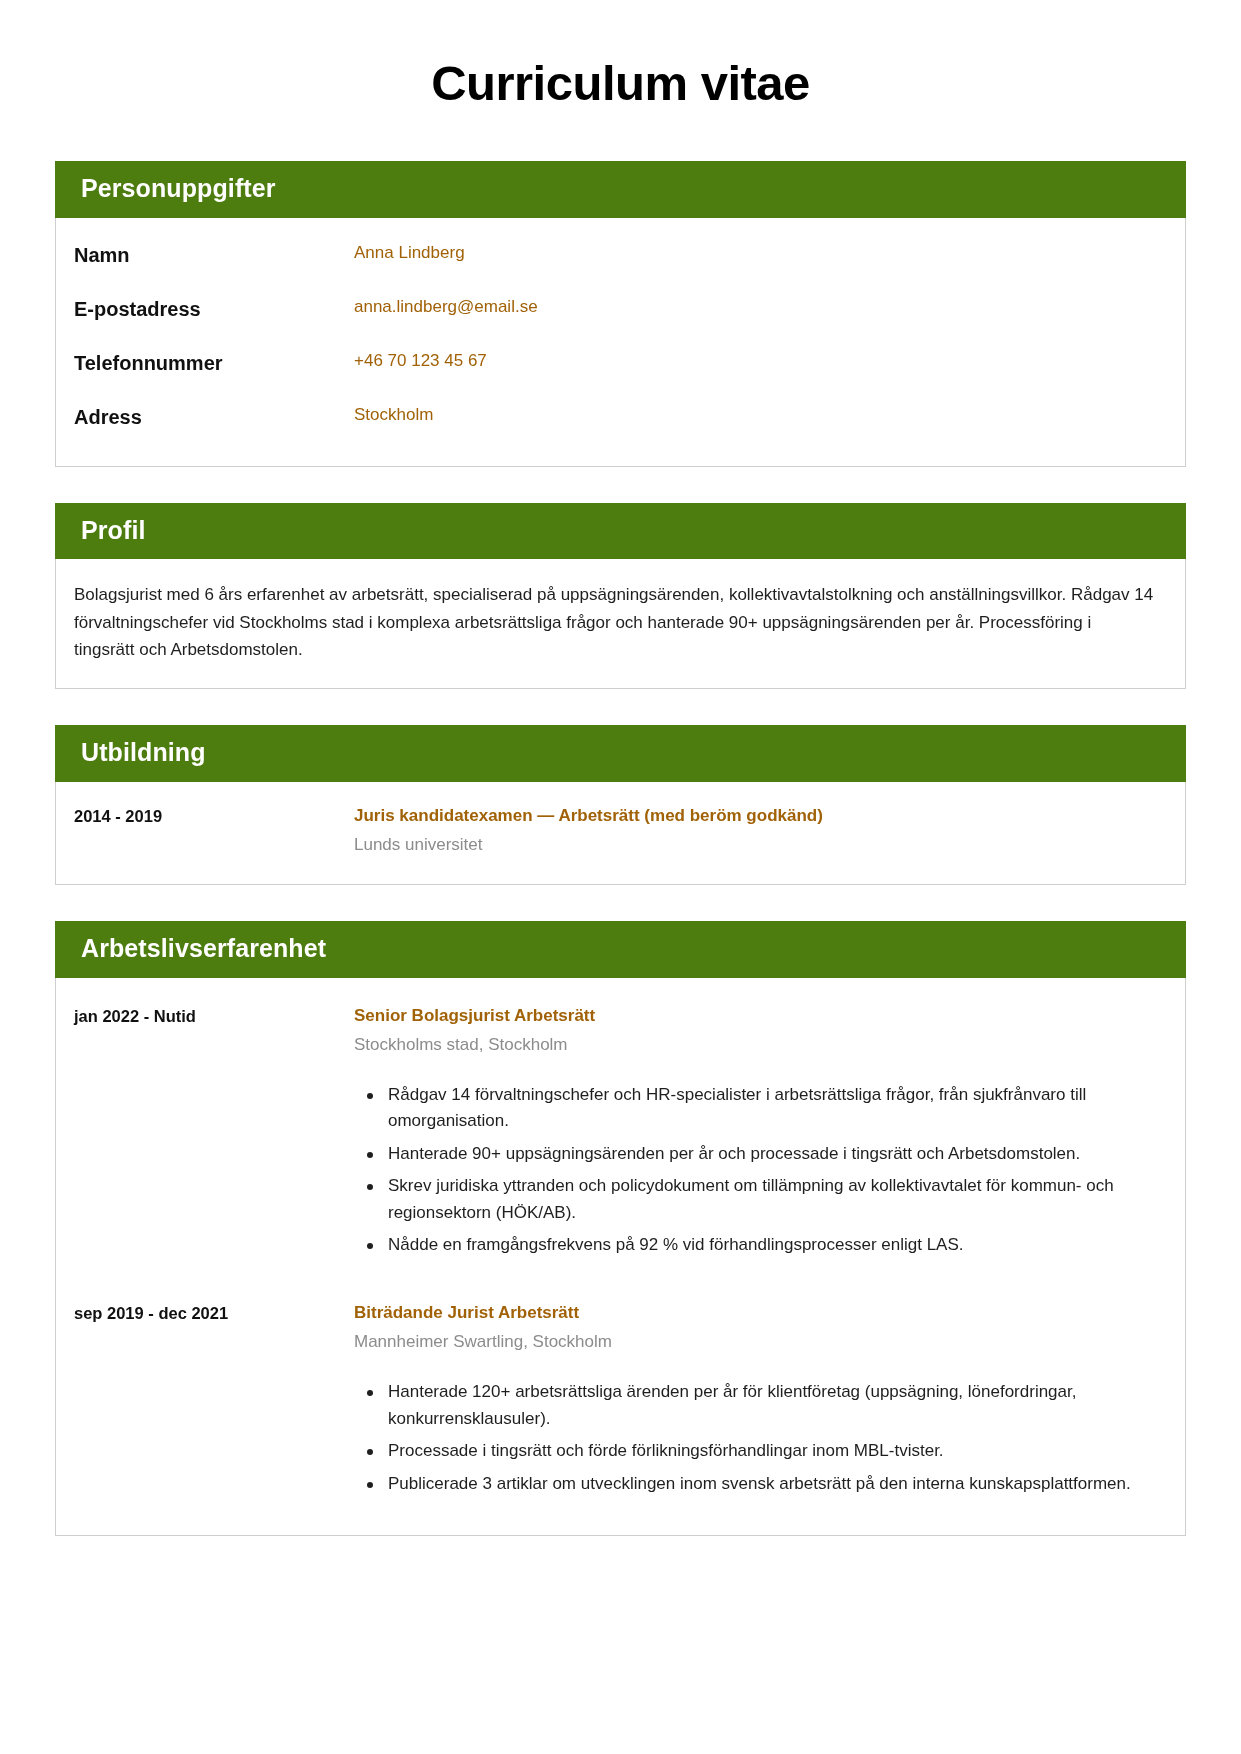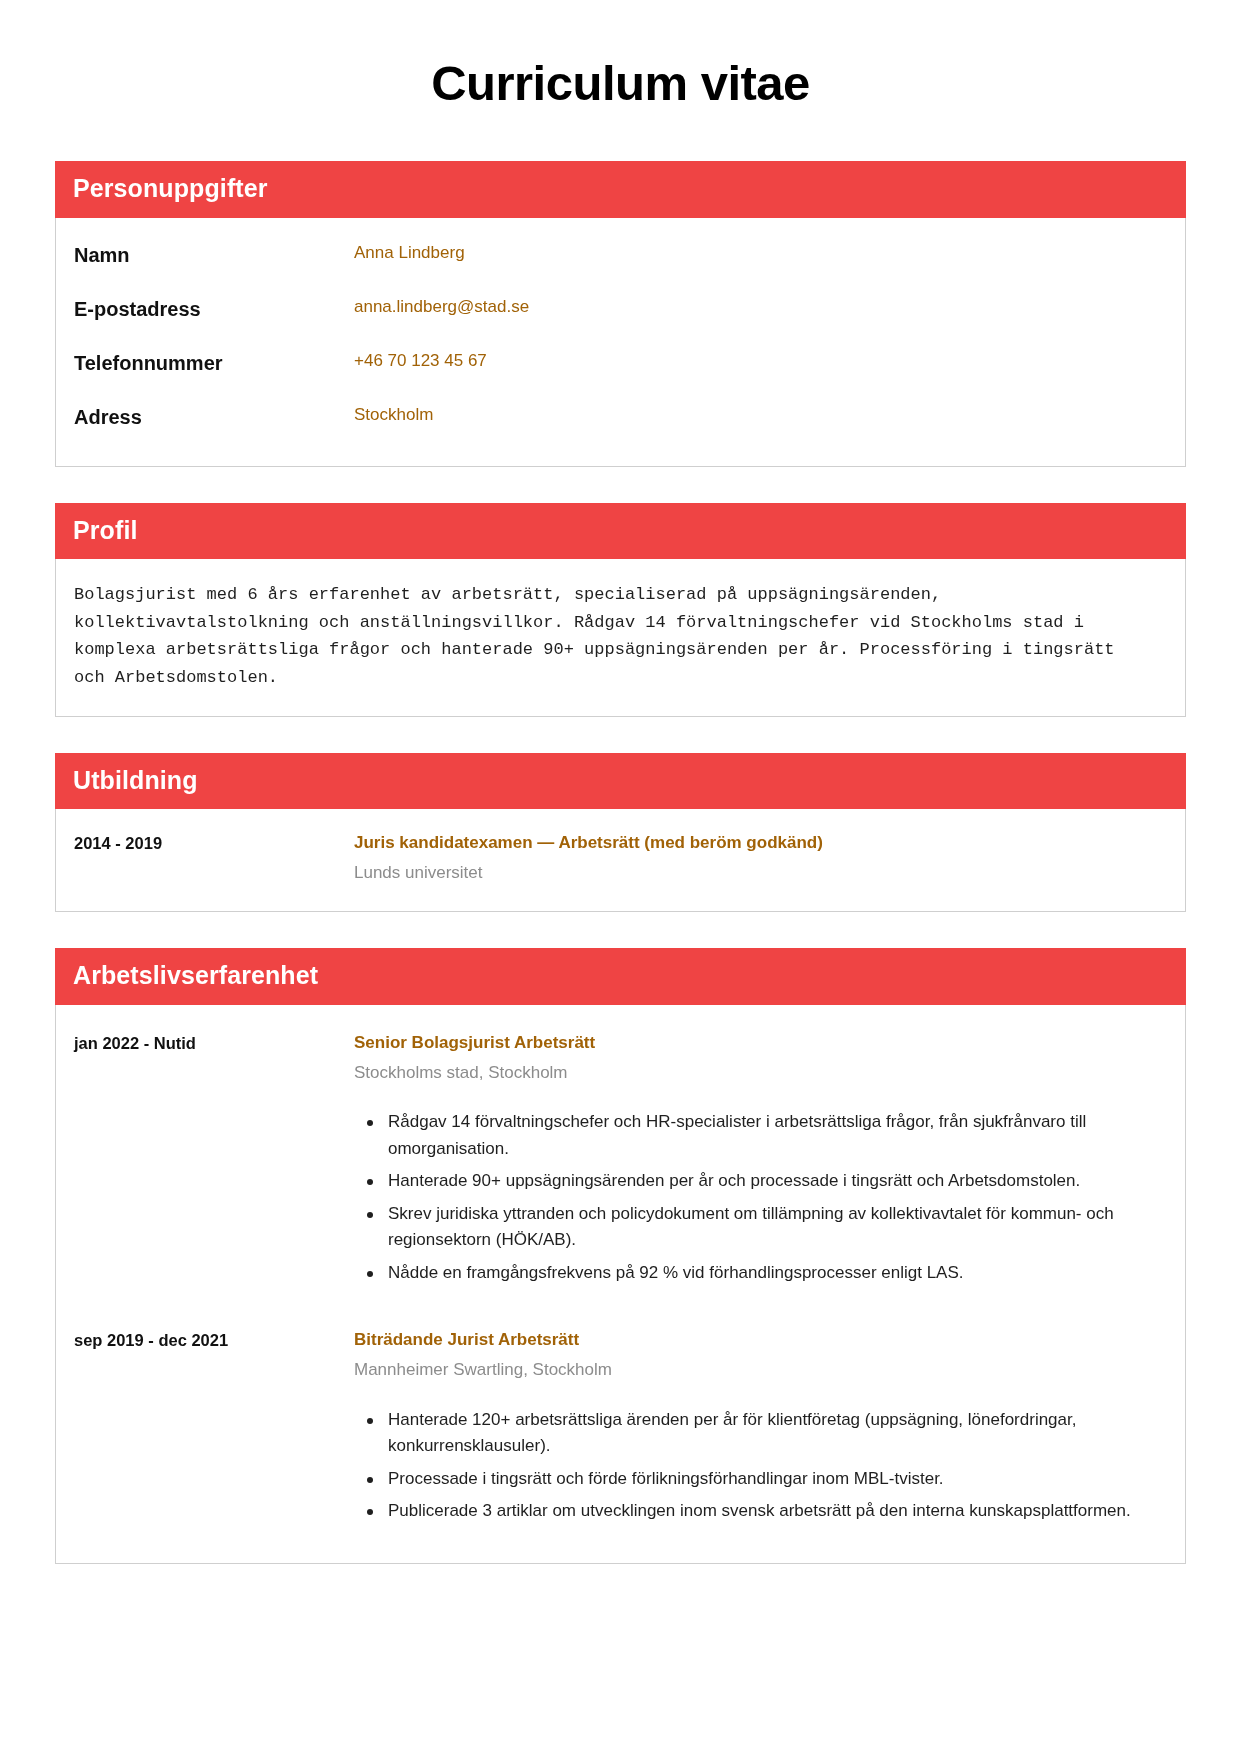--- a/index.html
+++ b/index.html
@@ -31,22 +31,22 @@
     color: #000000;
     margin: 0;
     padding: 56px 0 50px 0;
     line-height: 1.12;
   }
   
   .section {
     margin-bottom: 36px;
   }
   .section-header {
-    background: #ef4444;
-    padding: 13px 18px 15px 18px;
+    background: #4d7c0f;
+    padding: 13px 18px 15px 26px;
   }
   .section-header-title {
     color: #ffffff;
     font-size: 25px;
     font-weight: bold;
     line-height: 1.15;
     letter-spacing: 0.1px;
   }
   .section-body {
     border: 1px solid #cfcfcf;
@@ -78,21 +78,20 @@
   
   .profile-body {
     padding: 22px 18px 24px 18px;
   }
   .profile-text {
     font-size: 17px;
     line-height: 1.62;
     color: #1f1f1f;
     margin: 0;
     max-width: 1080px;
-    font-family: Liberation Mono, monospace;
   }
   
   .entry {
     display: flex;
     align-items: flex-start;
   }
   .entry-date {
     width: 280px;
     flex: 0 0 280px;
     font-size: 16.5px;
@@ -165,21 +164,21 @@
     </div>
     <div class="section-body">
 
       <div class="pd-row">
         <div class="pd-label">Namn</div>
         <div class="pd-value">Anna Lindberg</div>
       </div>
 
       <div class="pd-row">
         <div class="pd-label">E-postadress</div>
-        <div class="pd-value">anna.lindberg@stad.se</div>
+        <div class="pd-value">anna.lindberg@email.se</div>
       </div>
 
       <div class="pd-row">
         <div class="pd-label">Telefonnummer</div>
         <div class="pd-value">+46 70 123 45 67</div>
       </div>
 
       <div class="pd-row">
         <div class="pd-label">Adress</div>
         <div class="pd-value">Stockholm</div>

